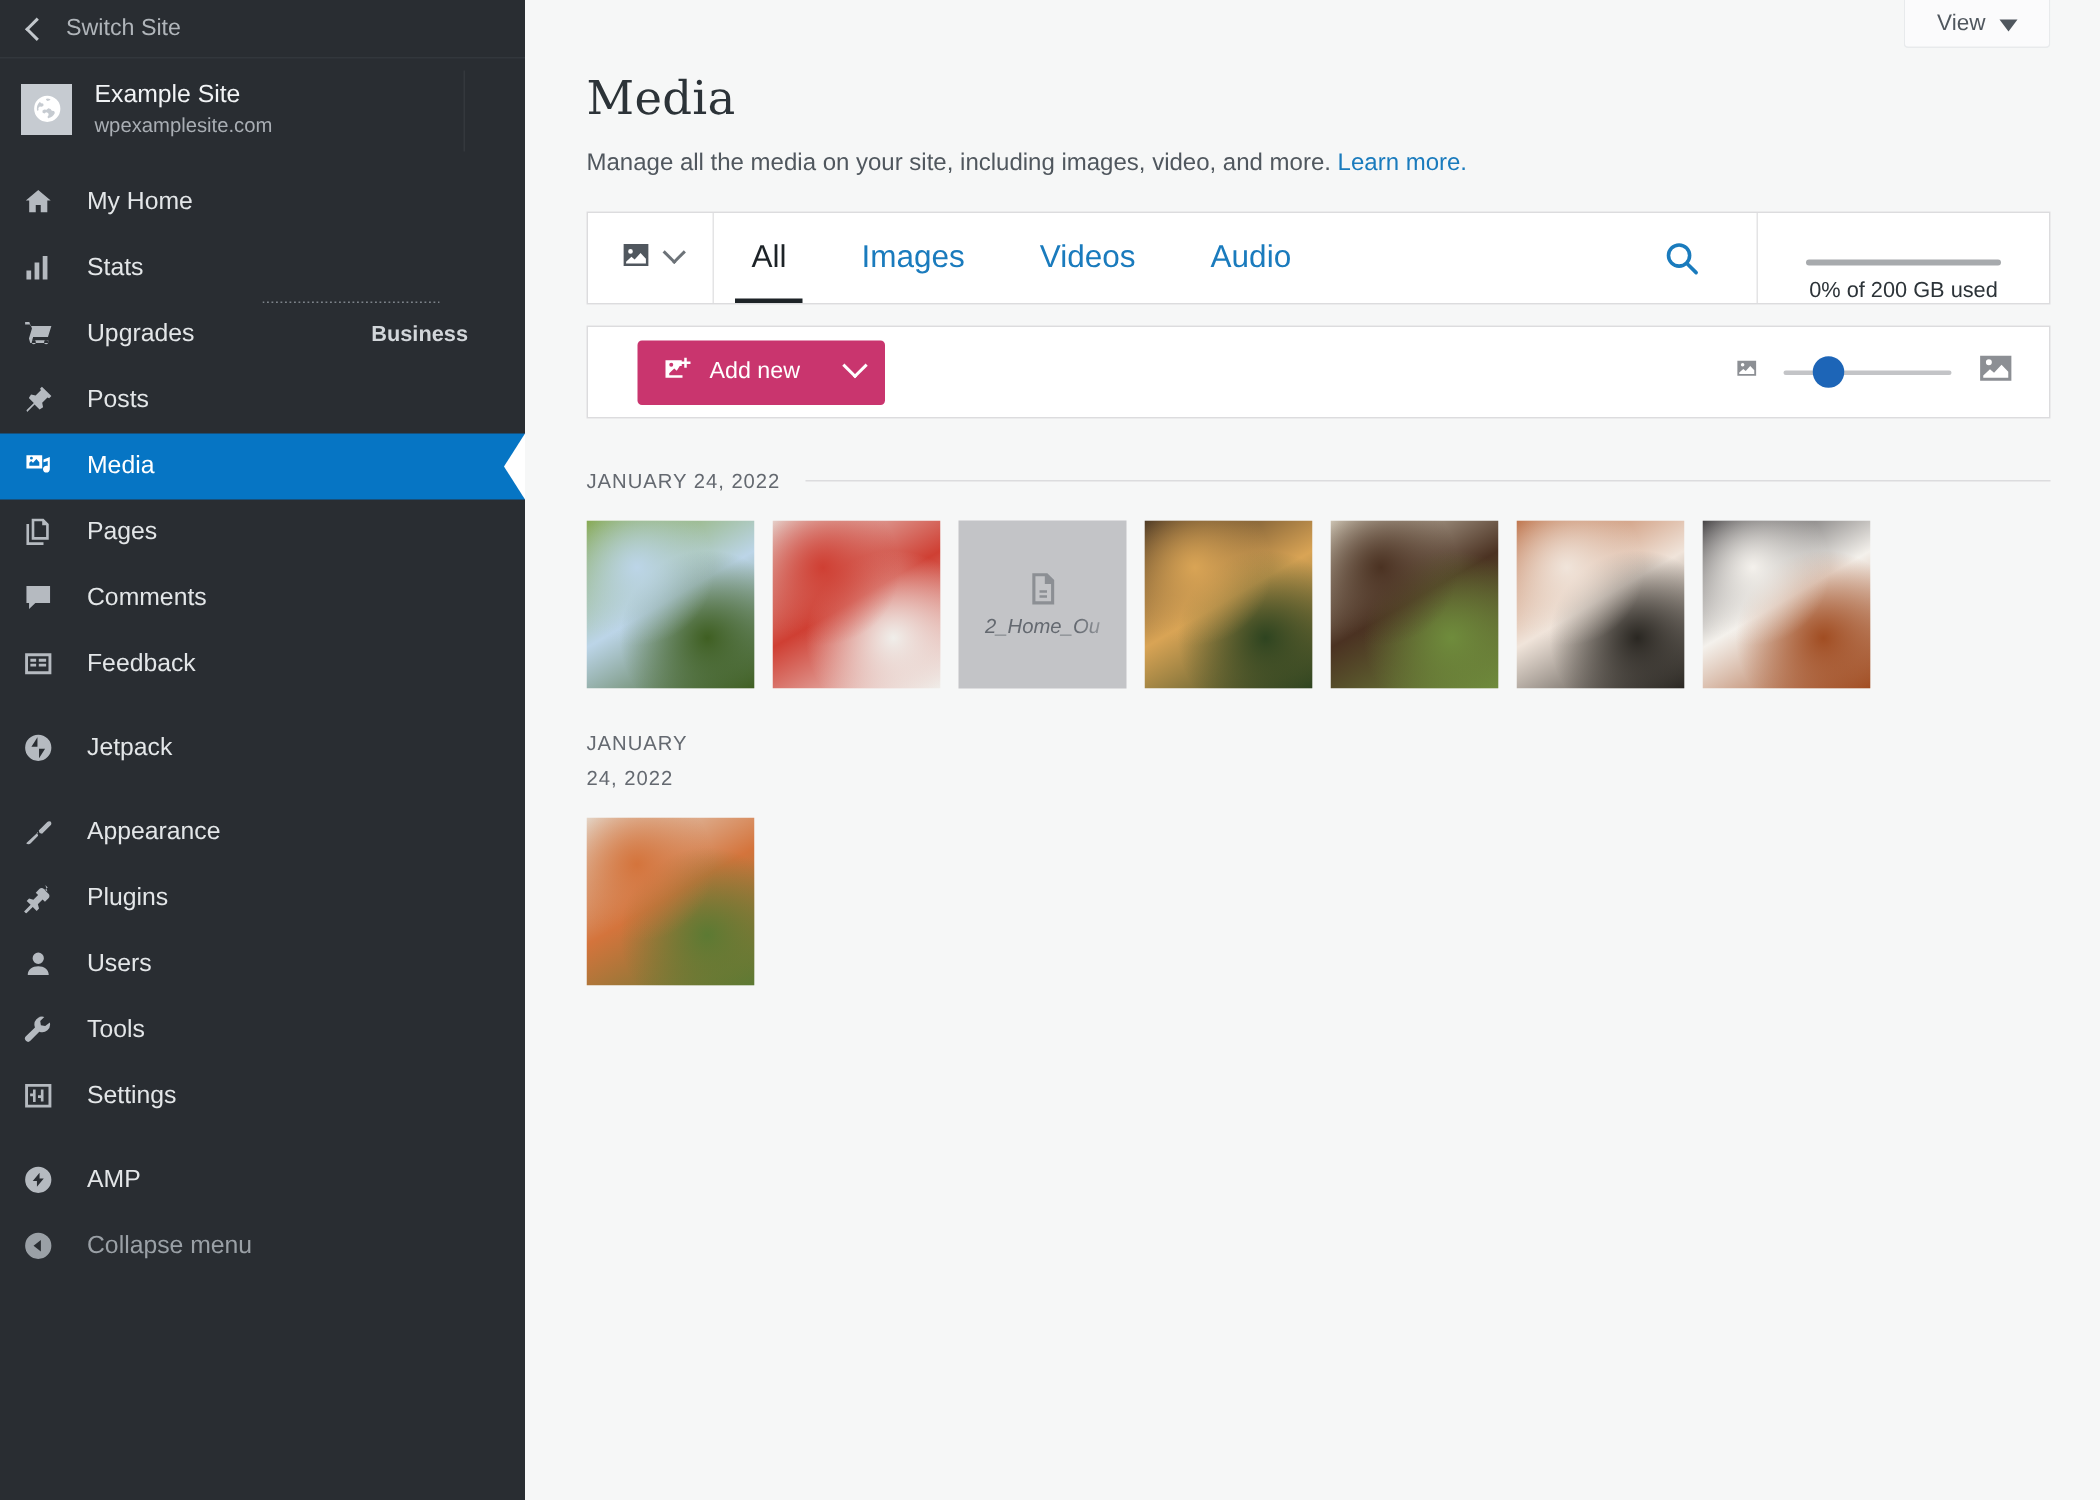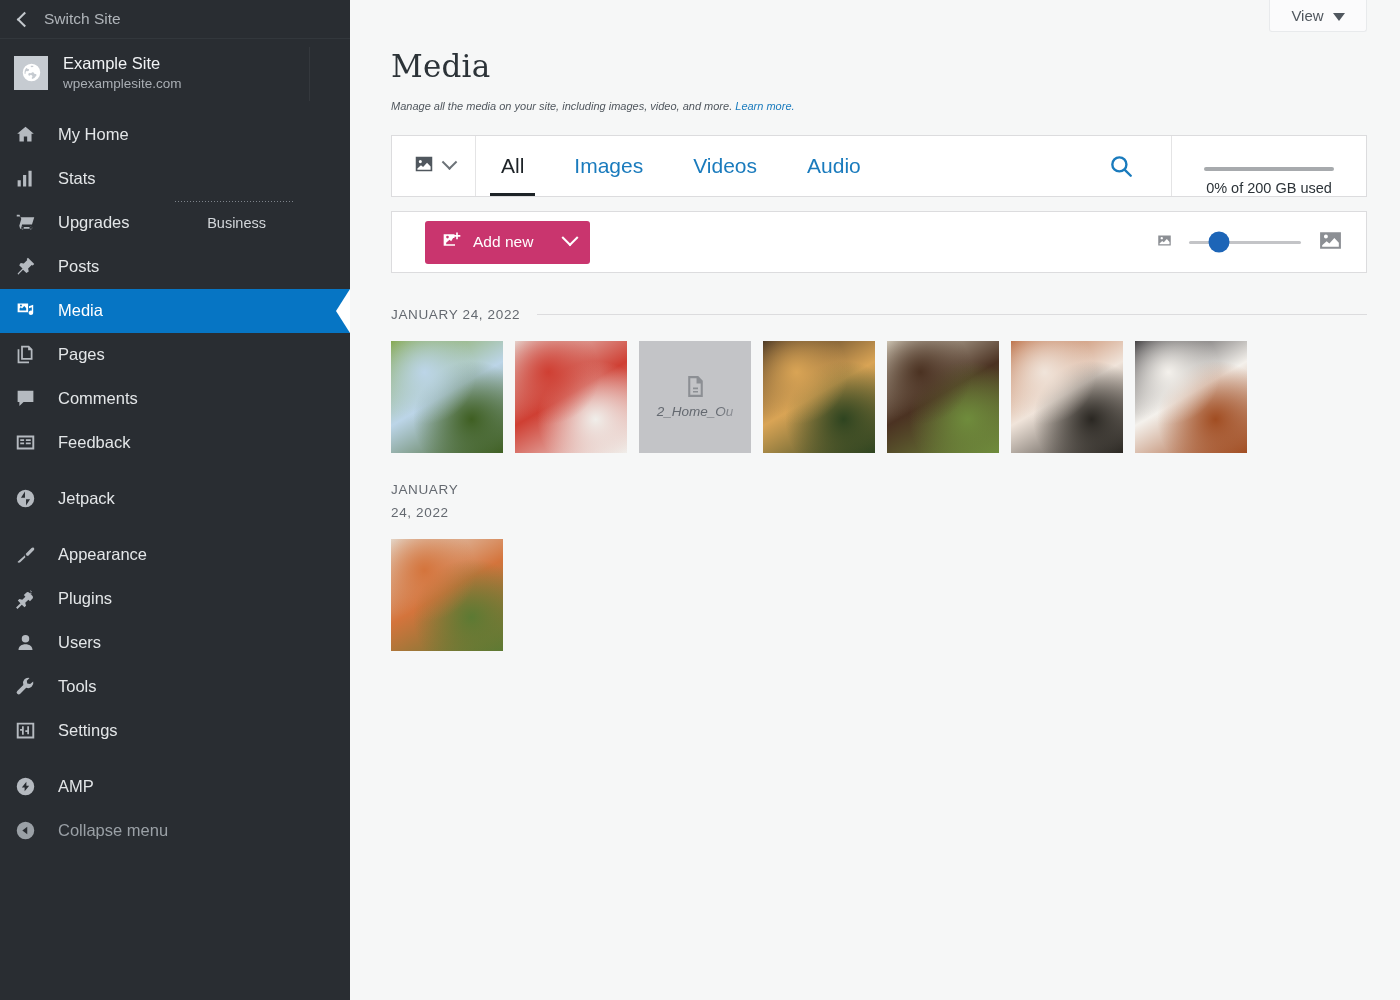--- a/index.html
+++ b/index.html
@@ -82,23 +82,24 @@
   .nav-item .ico {
     width: 22px; height: 22px;
     flex: 0 0 22px;
     margin-right: 22px;
     display: flex; align-items: center; justify-content: center;
   }
   .nav-item .ico svg { width: 21px; height: 21px; fill: #b5bac0; }
   .nav-item .label { white-space: nowrap; }
   .nav-item .badge {
     margin-left: auto;
-    margin-right: 84px;
+    margin-right: 38px;
     font-size: 14.5px;
     color: #d2d6da;
+    font-weight: bold;
   }
   .nav-item .dots {
     position: absolute;
     right: 57px; top: 0px;
     width: 118px; height: 1px;
     background-image: linear-gradient(to right,#7d838a 0,#7d838a 1.5px,transparent 1.5px,transparent 3px);
     background-size: 3px 1px;
   }
 
   .nav-item.active {
@@ -154,23 +155,22 @@
   .page-head { padding: 48px 0 0 41px; }
   .page-title {
     font-family: "DejaVu Serif", "Liberation Serif", serif;
     font-size: 31px;
     font-weight: 400;
     color: #2c3338;
     letter-spacing: .2px;
   }
   .page-sub {
     margin-top: 16px;
-    font-size: 11px;
+    font-size: 16px;
     color: #50575e;
-    font-style: italic;
   }
   .page-sub a { color: #1a7bbd; text-decoration: none; }
 
   .panel {
     margin: 0 33px 0 41px;
     background: #ffffff;
     border: 1px solid #dcdcde;
   }
 
   

